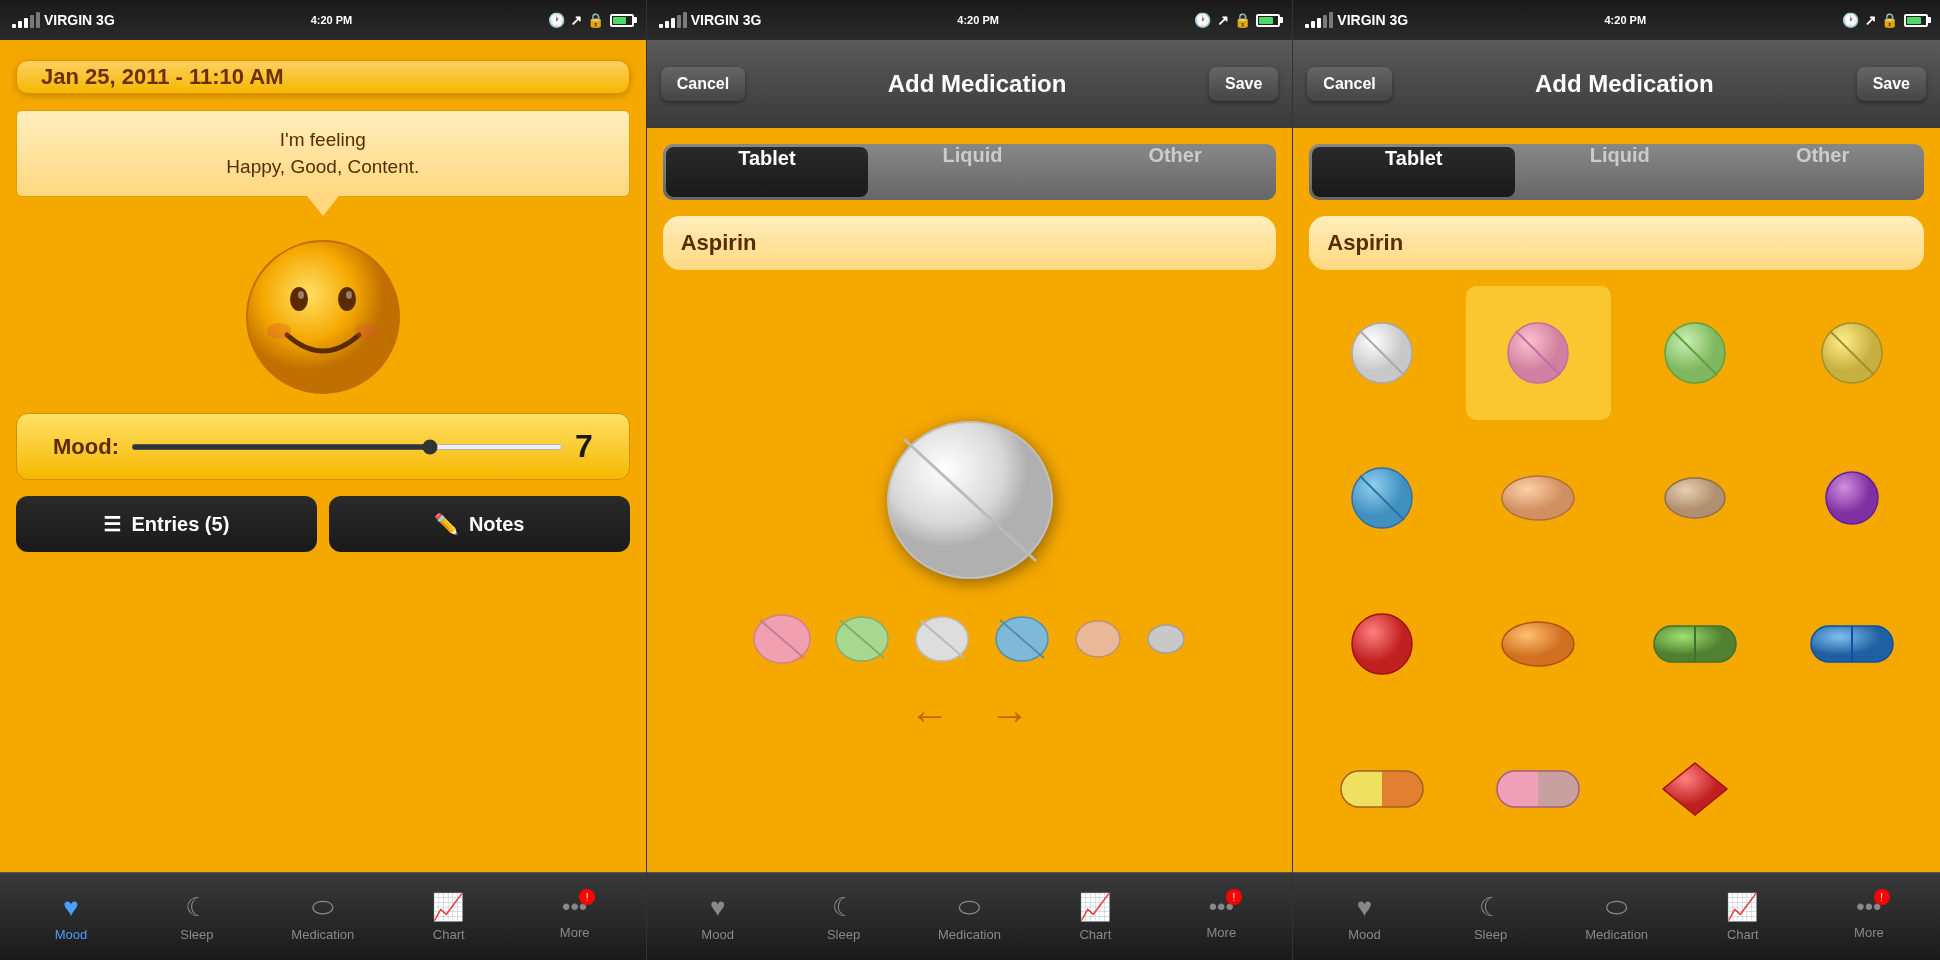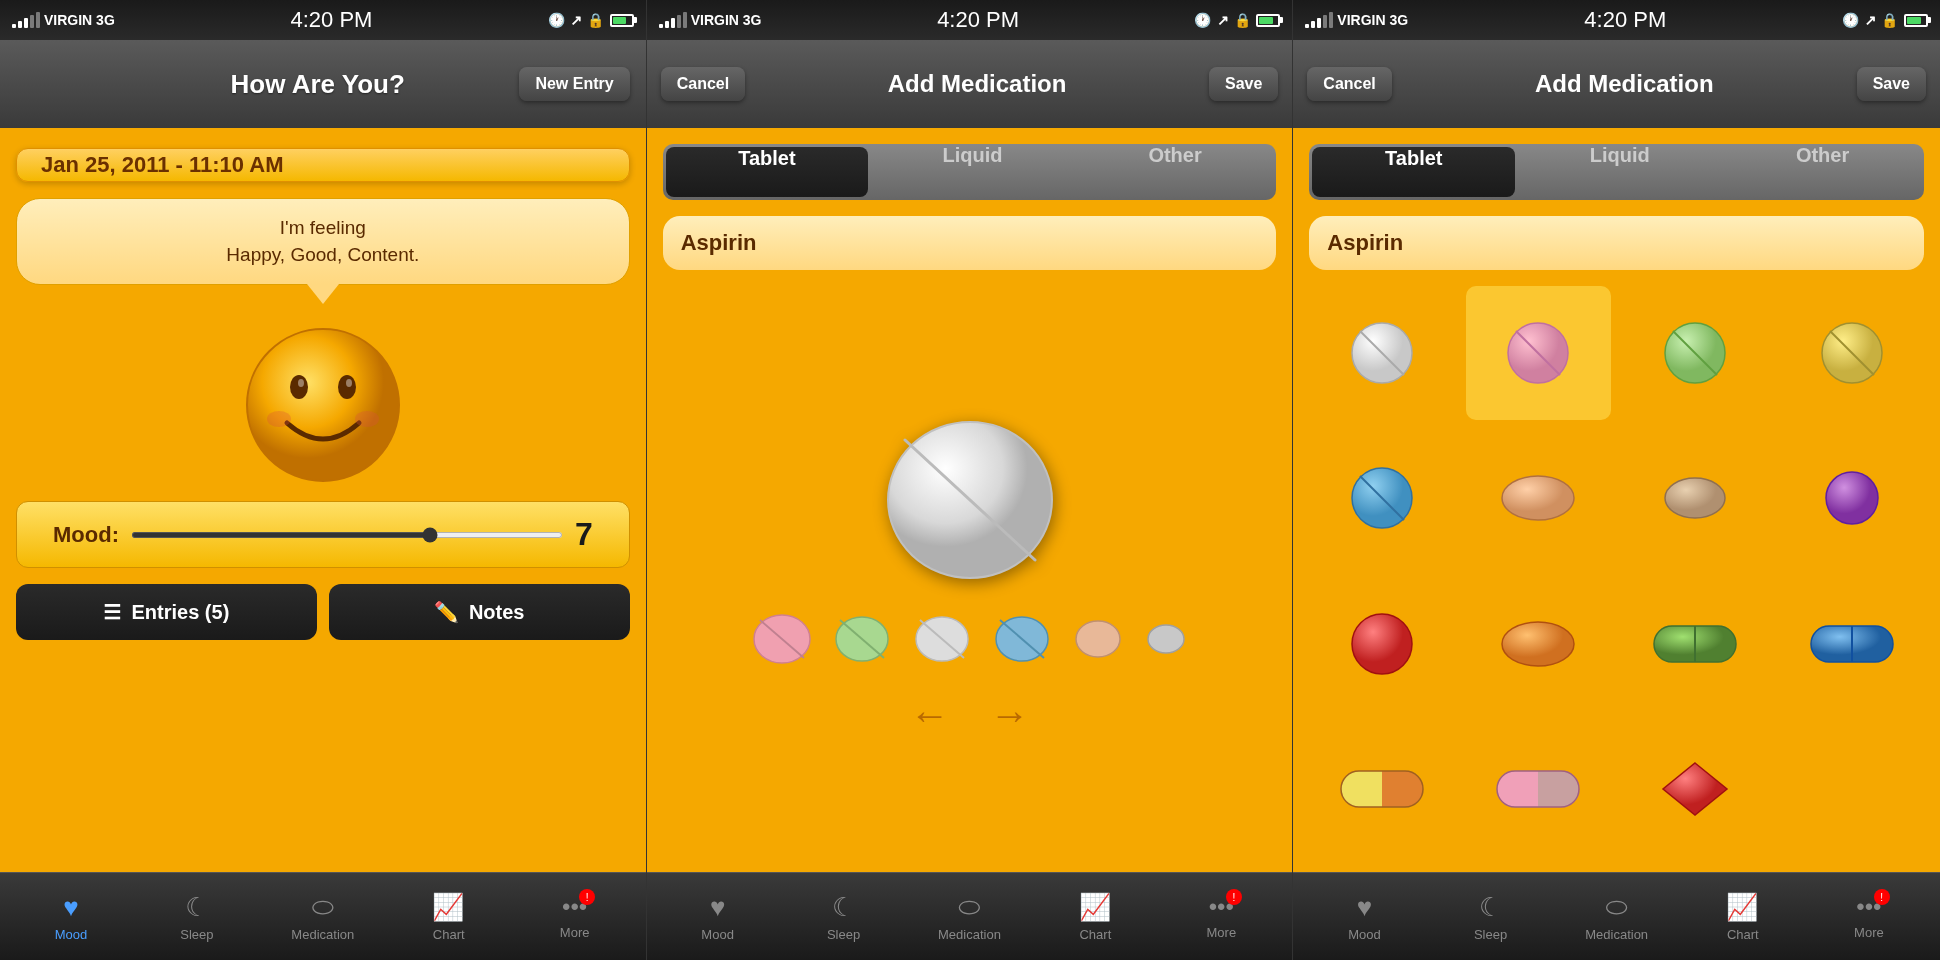--- a/index.html
+++ b/index.html
@@ -31,21 +31,21 @@
       display: flex;
       align-items: center;
       justify-content: space-between;
       padding: 0 12px;
       color: white;
       font-size: 14px;
       font-weight: 600;
       flex-shrink: 0;
     }
     .status-left { display: flex; align-items: center; gap: 4px; text-align: center; }
-    .status-center { font-size: 22px; font-weight: normal; }
+    .status-center { font-size: 11px; font-weight: bold; }
     .status-right { display: flex; align-items: center; gap: 5px; }
     .signal-bars { display: flex; align-items: flex-end; gap: 2px; }
     .bar { background: white; width: 4px; border-radius: 1px; }
     .bar1 { height: 4px; }
     .bar2 { height: 7px; }
     .bar3 { height: 10px; }
     .bar4 { height: 13px; opacity: 0.4; }
     .bar5 { height: 16px; opacity: 0.4; }
     .battery {
       width: 24px; height: 13px;
@@ -119,21 +119,21 @@
       font-weight: bold;
       color: #6a3000;
       width: 100%;
       box-shadow: 0 2px 6px rgba(0,0,0,0.2);
     }
 
     
     .speech-bubble {
       background: linear-gradient(to bottom, #ffeebb, #ffd880);
       border: 1px solid #e0a000;
-      border-radius: 24px;
+      border-radius: 6px;
       padding: 16px 20px;
       font-size: 19px;
       color: #5a2a00;
       text-align: center;
       line-height: 1.4;
       width: 100%;
       position: relative;
       margin-bottom: 8px;
     }
     .speech-bubble::after {
@@ -388,25 +388,20 @@
     <div class="status-right">
       <span>🕐</span>
       <span>↗</span>
       <span>🔒</span>
       <div class="battery">
         <div class="battery-fill"></div>
       </div>
     </div>
   </div>
 
-  <div class="nav-bar">
-    <span style="width:100px"></span>
-    <span class="nav-title">How Are You?</span>
-    <button class="nav-btn">New Entry</button>
-  </div>
 
   <div class="main-content">
 
     <div class="date-pill">Jan 25, 2011 - 11:10 AM</div>
 
     <div class="speech-bubble">
       <span style="white-space:pre-line">I'm feeling
 Happy, Good, Content.</span>
     </div>
 

